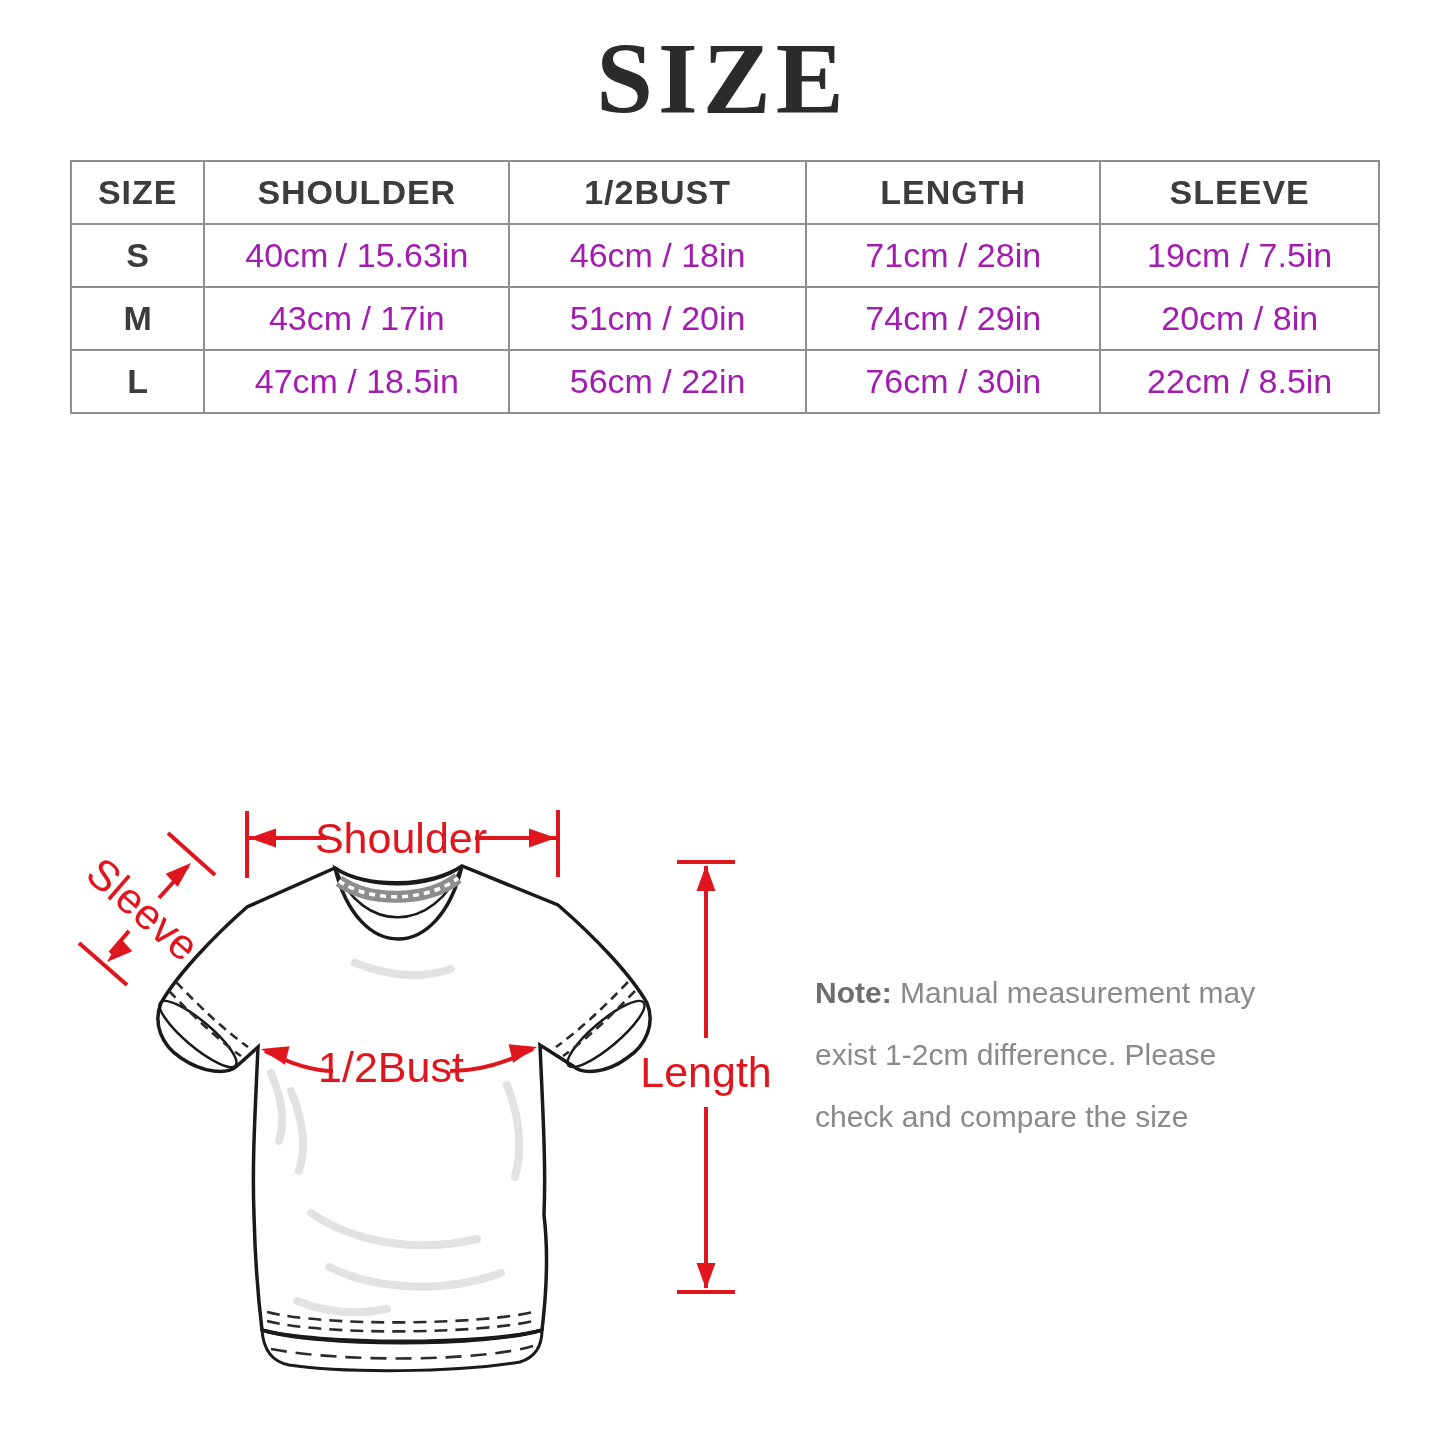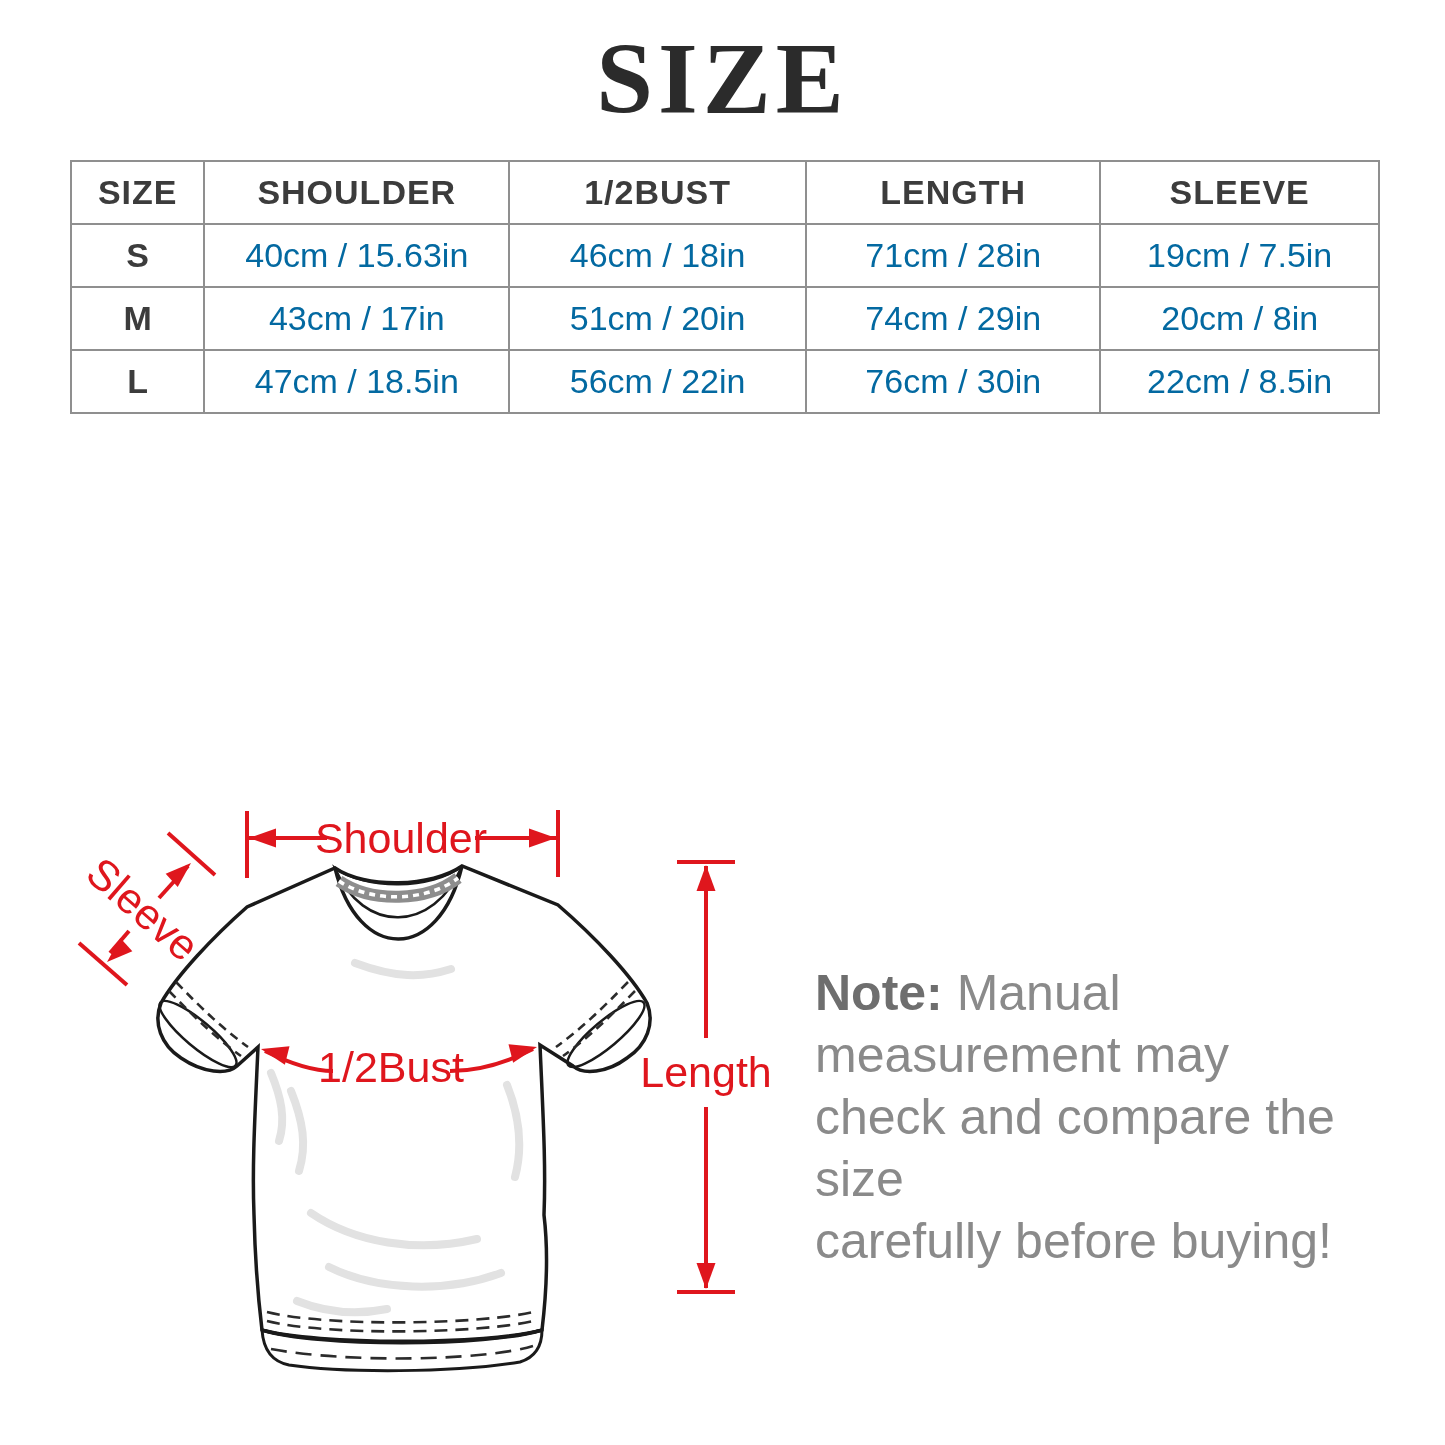--- a/index.html
+++ b/index.html
@@ -14,25 +14,25 @@
   }
   table.size-table {
     position:absolute; left:70px; top:160px; width:1310px;
     border-collapse:collapse; table-layout:fixed;
   }
   .size-table th, .size-table td {
     border:2px solid #8f8f8f; height:61px; text-align:center;
     vertical-align:middle; font-size:34px; padding:0;
   }
   .size-table th { font-weight:bold; color:#3c3c3c; letter-spacing:1px; }
-  .size-table td { color:#0369a1; font-weight:normal; }
+  .size-table td { color:#a21caf; font-weight:normal; }
   .size-table td.size-col { color:#3c3c3c; font-weight:bold; }
   .note {
     position:absolute; left:815px; top:962px; width:560px;
-    font-size:50px; line-height:62px; color:#8a8a8a;
+    font-size:30px; line-height:62px; color:#8a8a8a;
   }
   .note .note-prefix { font-weight:bold; color:#6e6e6e; }
   svg.diagram { position:absolute; left:55px; top:785px; }
   .shirt-line { fill:none; stroke:#1a1a1a; }
   .red-line { fill:none; stroke:#df161d; stroke-width:4; }
   .red-fill { fill:#df161d; stroke:none; }
   .red-text { fill:#df161d; font-family:"Liberation Sans", sans-serif; font-size:43px; }
   .stitch { fill:none; stroke:#2b2b2b; stroke-width:2.6; }
   .wrinkle { fill:none; stroke:#e2e2e2; stroke-width:8; stroke-linecap:round; }
 </style>
@@ -171,15 +171,15 @@
     <path class="red-line" d="M622,77 L680,77 M622,507 L680,507"></path>
     <path class="red-line" d="M651,81 L651,253 M651,322 L651,503"></path>
     <polygon class="red-fill" points="0,0 -9.5,26 9.5,26" transform="translate(651,80)"></polygon>
     <polygon class="red-fill" points="0,0 -9.5,-26 9.5,-26" transform="translate(651,504)"></polygon>
     <text class="red-text" x="651" y="302" text-anchor="middle">Length</text>
   </g>
 </svg>
 
 <div class="note">
   <div><span class="note-prefix">Note:</span><span> Manual measurement may</span></div>
+  <div>exist 1-2cm difference. Please</div>
   <div>check and compare the size</div>
-  <div>carefully before buying!</div>
 </div>
 
 </body></html>

